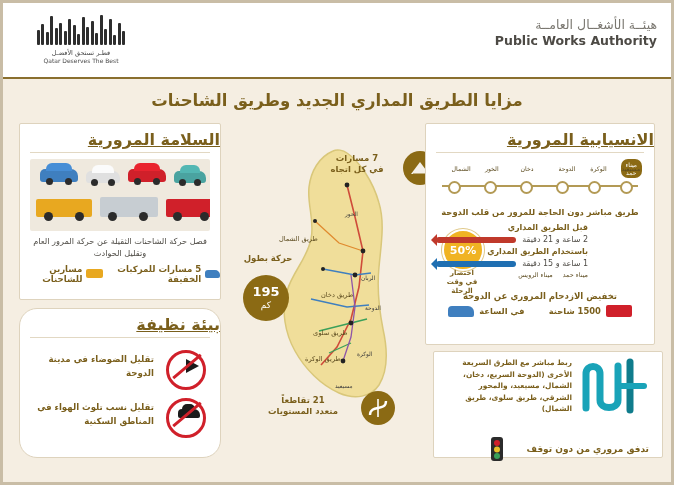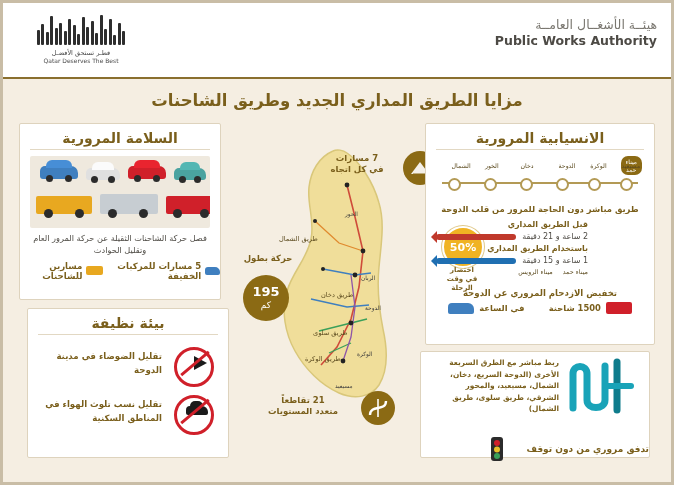--- a/index.html
+++ b/index.html
@@ -40,30 +40,31 @@
   
   .maintitle{
     position:absolute;top:88px;left:0;width:668px;text-align:center;
     font-size:16.5px;font-weight:bold;color:#7a5f1c;
   }
   
   .panel{
     position:absolute;background:#ffffff;border:1px solid #ded3bd;border-radius:2px;
   }
   .panel-title{
-    text-align:center;font-size:14px;font-weight:bold;color:#7a5f1c;
+    font-size:16px;font-weight:bold;color:#7a5f1c;
     padding:6px 0 3px;
+    text-decoration:underline;
   }
   .rule{height:1px;background:#e2d8c3;margin:0 10px 6px;}
   
   #p-safety{left:16px;top:120px;width:200px;height:175px;}
-  #p-clean{left:24px;top:305px;width:200px;height:148px;}
+  #p-clean{left:16px;top:305px;width:200px;height:148px;border-radius:18px;}
   
   #p-flow{right:16px;top:120px;width:228px;height:220px;}
-  #p-link{right:21px;top:348px;width:228px;height:105px;}
+  #p-link{right:8px;top:348px;width:228px;height:105px;}
   
   .cars{position:relative;margin:2px 10px 4px;height:72px;background:#efe9de;border-radius:2px;overflow:hidden;}
   .car{position:absolute;border-radius:5px 7px 3px 3px;}
   .car:after{content:"";position:absolute;left:6px;right:6px;top:-6px;height:8px;border-radius:6px 6px 0 0;background:inherit;filter:brightness(1.12);}
   .wheel{position:absolute;width:7px;height:7px;border-radius:50%;background:#2b2b2b;bottom:-3px;}
   .truck{position:absolute;border-radius:2px;}
   .safety-note{
     text-align:center;font-size:8.2px;color:#4f4c46;line-height:1.5;margin:2px 8px 4px;
   }
   .safety-rows{display:flex;justify-content:space-around;align-items:center;margin-top:4px;}

